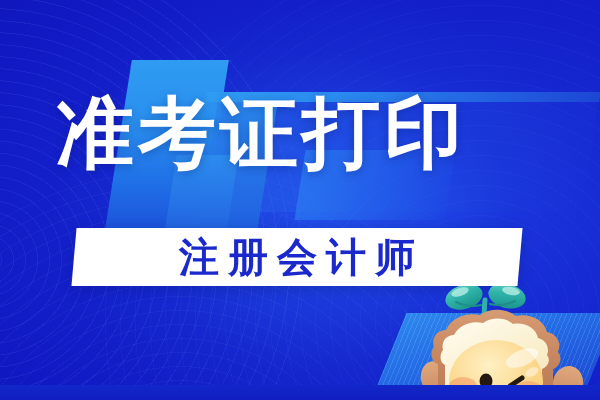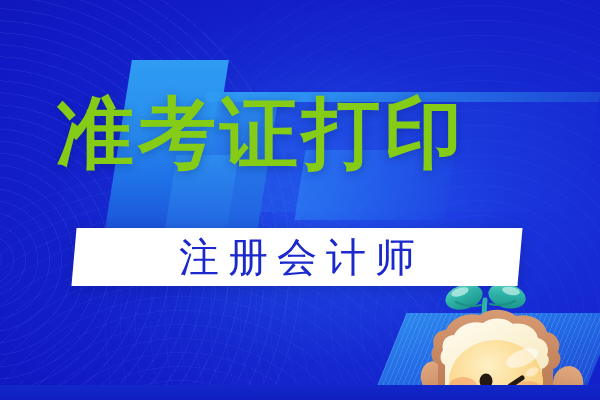--- a/index.html
+++ b/index.html
@@ -121,21 +121,21 @@
   .bottom-strip{
     position:absolute;left:0;right:0;bottom:0;height:15px;
     background:linear-gradient(180deg,#1227c9 0%,#101ec0 100%);
   }
 
   
   .title{
     position:absolute;
     left:56px;top:92px;
     width:490px;
-    color:#84cc16;
+    color:#ffffff;
     font-size:78px;
     font-weight:bold;
     letter-spacing:4px;
     line-height:1.06;
     white-space:nowrap;
     text-shadow:0 2px 10px rgba(5,15,90,.30);
   }
 
   
   .sub-banner{
@@ -146,21 +146,21 @@
     transform:skewX(-5deg);
     box-shadow:0 3px 14px rgba(3,10,70,.22);
   }
   .sub-text{
     position:absolute;
     left:74px;top:228px;
     width:446px;height:58px;
     display:flex;align-items:center;justify-content:center;
     color:#1a28cc;
     font-size:40px;
-    font-weight:normal;
+    font-weight:bold;
     letter-spacing:9px;
     text-indent:9px;
     white-space:nowrap;
   }
 
   
   .mascot{
     position:absolute;
     left:418px;top:286px;
     width:170px;height:114px;

